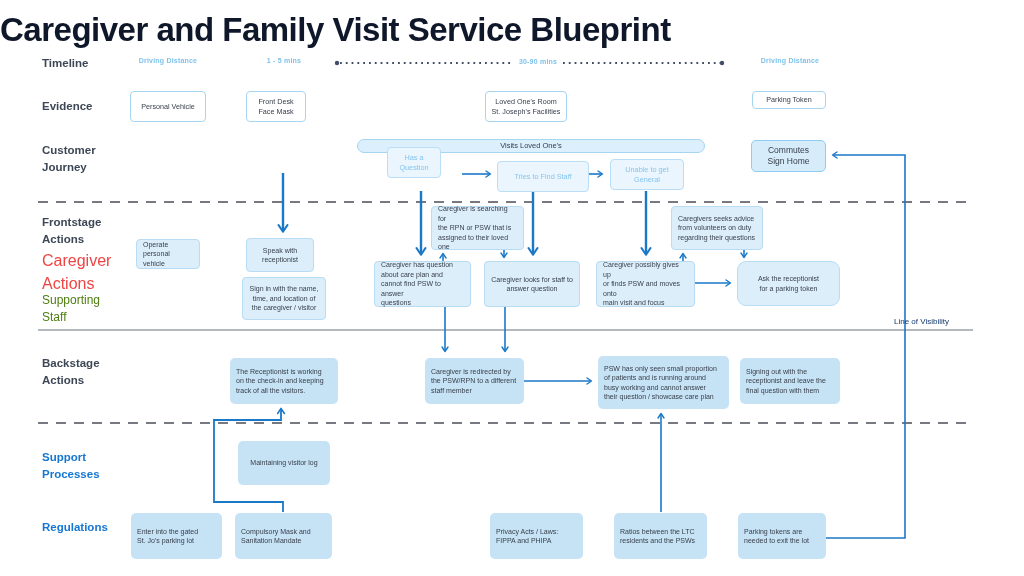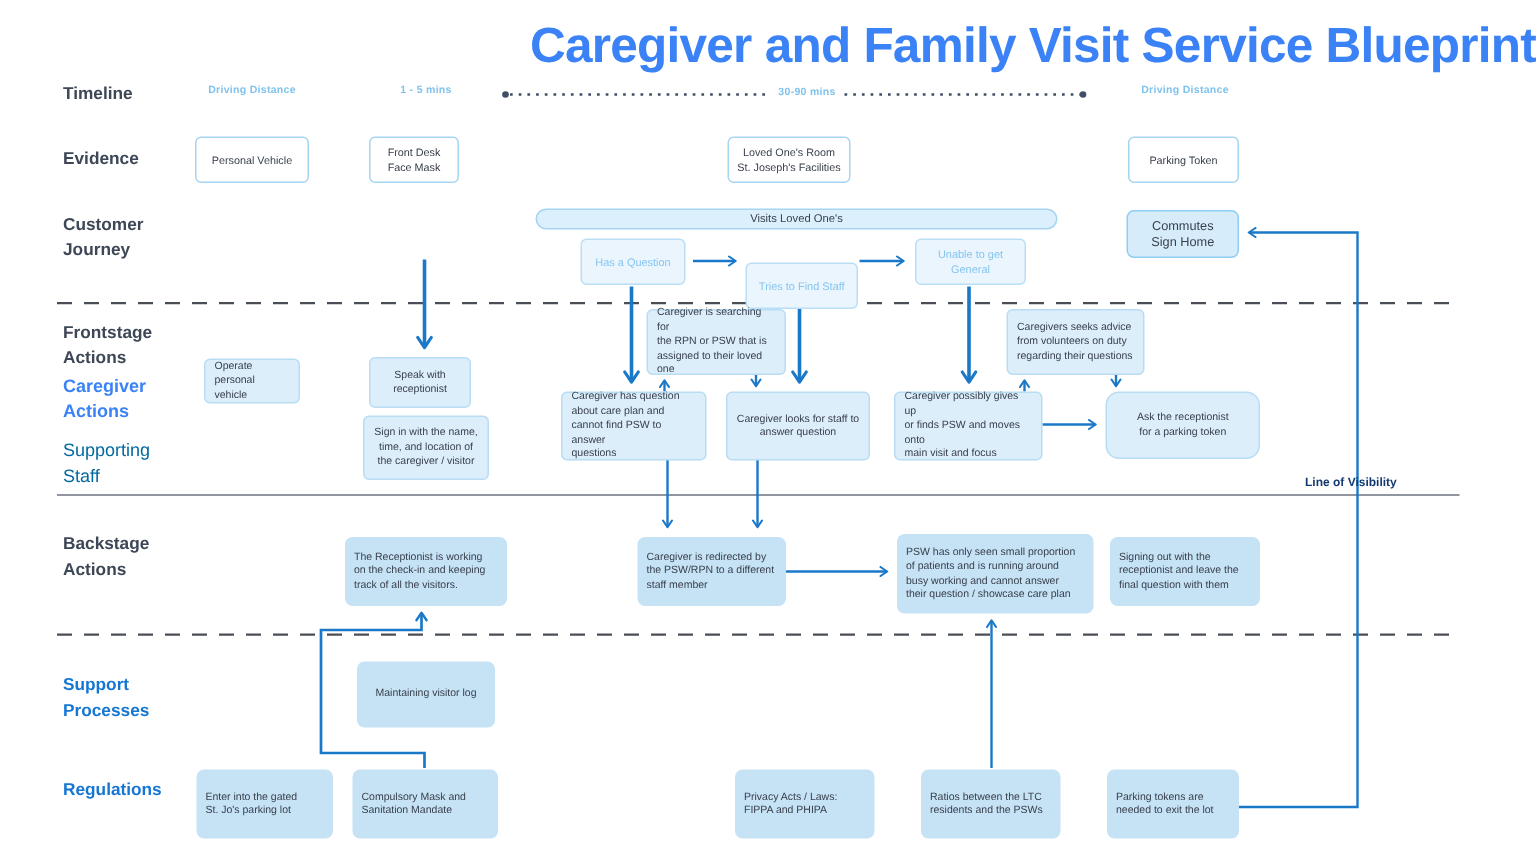--- a/index.html
+++ b/index.html
@@ -2,51 +2,51 @@
 <html><head>
 <meta charset="utf-8">
 <style>
   * { margin:0; padding:0; box-sizing:border-box; }
   html,body { background:#ffffff; }
   #canvas {
     position:relative; width:1024px; height:576px; background:#ffffff;
     font-family:"Liberation Sans", sans-serif; overflow:hidden;
   }
   #title {
-    position:absolute; left:0; right:0; top:11px; text-align:right;
-    font-size:33px; font-weight:bold; color:#3b82f6; letter-spacing:-0.5px;
+    position:absolute; left:0; right:0; top:11px; text-align:left;
+    font-size:33px; font-weight:bold; color:#0f172a; letter-spacing:-0.5px;
   }
   .rowlbl {
     position:absolute; left:42px; font-size:11.5px; font-weight:bold;
     color:#3d4756; white-space:pre-line; line-height:1.45;
   }
-  .rowlbl.gray { font-weight:bold; color:#3b82f6; font-size:12px; }
-  .rowlbl.dark { font-weight:normal; color:#0369a1; font-size:12px; }
+  .rowlbl.gray { font-weight:normal; color:#ef4444; font-size:16px; }
+  .rowlbl.dark { font-weight:normal; color:#4d7c0f; font-size:12px; }
   .rowlbl.blue { color:#1677d2; }
   .tl-lbl {
     position:absolute; font-size:7px; font-weight:bold; color:#7fc2ec;
     text-align:center; letter-spacing:0.2px;
   }
   .box {
     position:absolute; font-size:7px; line-height:1.35; color:#39414d;
     white-space:pre-line; display:flex; align-items:center;
     border-radius:5px;
   }
   .box.center { justify-content:center; text-align:center; padding:2px 3px; }
   .box.left   { text-align:left; padding:3px 6px; }
   .evidence { background:#ffffff; border:1px solid #a6d5f2; border-radius:4px; font-size:7.2px; }
   .journey  { background:#d6ecfa; border:1px solid #8fcdf2; font-size:8.5px; border-radius:5px; }
   .visitsbar{ background:#dbeffc; border:1px solid #a6d5f2; border-radius:7px; font-size:7.5px; }
   .subjourney { background:#eaf5fd; border:1px solid #b9def6; color:#86c5ee; font-size:7.3px; border-radius:4px; }
   .front { background:#ddeefb; border:1px solid #b7dcf4; border-radius:4px; }
   .front.round { border-radius:9px; }
   .back  { background:#c6e2f5; border:none; border-radius:5px; }
   #lov-label {
-    position:absolute; left:870px; top:317px; width:103px; text-align:left;
-    font-size:8px; font-weight:bold; color:#133a70;
+    position:absolute; left:870px; top:317px; width:103px; text-align:center;
+    font-size:8px; font-weight:normal; color:#133a70;
   }
   svg.overlay { position:absolute; left:0; top:0; pointer-events:none; }
 </style>
 </head>
 <body>
 
 <div id="canvas">
 
   <svg class="overlay" width="1024" height="576" viewBox="0 0 1024 576">
     <defs>
@@ -108,25 +108,25 @@
   <div class="tl-lbl" style="left:128px; top:57px; width:80px">Driving Distance</div>
   <div class="tl-lbl" style="left:244px; top:57px; width:80px">1 - 5 mins</div>
   <div class="tl-lbl" style="left:513px; top:58px; width:50px">30-90 mins</div>
   <div class="tl-lbl" style="left:750px; top:57px; width:80px">Driving Distance</div>
 
   <div class="box evidence center" style="left:130px; top:91px; width:76px; height:31px">Personal Vehicle</div>
   <div class="box evidence center" style="left:246px; top:91px; width:60px; height:31px">Front Desk
 Face Mask</div>
   <div class="box evidence center" style="left:485px; top:91px; width:82px; height:31px">Loved One's Room
 St. Joseph's Facilities</div>
-  <div class="box evidence center" style="left:752px; top:91px; width:74px; height:31px">Parking Token</div>
+  <div class="box evidence center" style="left:752px; top:91px; width:74px; height:18px">Parking Token</div>
 
   <div class="box visitsbar center" style="left:357px; top:139px; width:348px; height:14px">Visits Loved One's</div>
-  <div class="box subjourney center" style="left:387px; top:159px; width:70px; height:31px">Has a Question</div>
-  <div class="box subjourney center" style="left:497px; top:175px; width:75px; height:31px">Tries to Find Staff</div>
+  <div class="box subjourney center" style="left:387px; top:147px; width:54px; height:31px">Has a Question</div>
+  <div class="box subjourney center" style="left:497px; top:161px; width:92px; height:31px">Tries to Find Staff</div>
   <div class="box subjourney center" style="left:610px; top:159px; width:74px; height:31px">Unable to get
 General</div>
   <div class="box journey center" style="left:751px; top:140px; width:75px; height:32px">Commutes
 Sign Home</div>
 
   <div class="box front left" style="left:136px; top:239px; width:64px; height:30px">Operate
 personal vehicle</div>
   <div class="box front center" style="left:246px; top:238px; width:68px; height:34px">Speak with
 receptionist</div>
   <div class="box front center" style="left:242px; top:277px; width:84px; height:43px">Sign in with the name,

